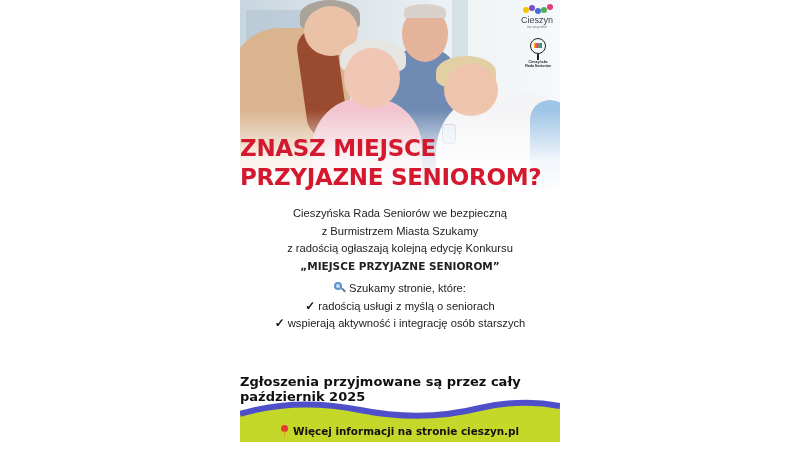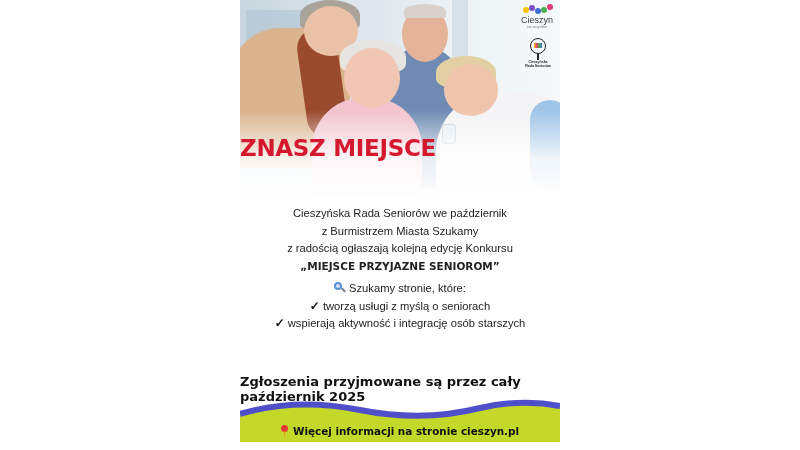--- a/index.html
+++ b/index.html
@@ -159,38 +159,39 @@
         <div class="tree-inner"></div>
       </div>
       <div class="trunk"></div>
       <div class="rada-text">Cieszyńska</div>
       <div class="rada-text">Rada Seniorów</div>
     </div>
   </div>
 
   <div class="headline">
     <div>ZNASZ MIEJSCE</div>
+    <div>PRZYJAZNE SENIOROM?</div>
   </div>
 
   <div class="intro">
-    <div>Cieszyńska Rada Seniorów we październik</div>
+    <div>Cieszyńska Rada Seniorów we bezpieczną</div>
     <div>z Burmistrzem Miasta Szukamy</div>
     <div>z radością ogłaszają kolejną edycję Konkursu</div>
     <div class="contest">„MIEJSCE PRZYJAZNE SENIOROM”</div>
   </div>
 
   <div class="criteria">
     <div>
       <span class="search-ic">
         <span class="lens"></span>
         <span class="handle"></span>
       </span><span>Szukamy stronie, które:</span>
     </div>
     <div>
-      <span class="check">✓</span><span>tworzą usługi z myślą o seniorach</span>
+      <span class="check">✓</span><span>radością usługi z myślą o seniorach</span>
     </div>
     <div>
       <span class="check">✓</span><span>wspierają aktywność i integrację osób starszych</span>
     </div>
   </div>
 
   <div class="deadline">Zgłoszenia przyjmowane są przez cały październik 2025</div>
 
   <svg class="wave" viewBox="0 0 320 54" preserveAspectRatio="none">
     <path d="M0,18 C40,6 80,6 120,14 C160,22 200,22 240,12 C275,4 300,6 320,10 L320,54 L0,54 Z" fill="#c4d82a"></path>

